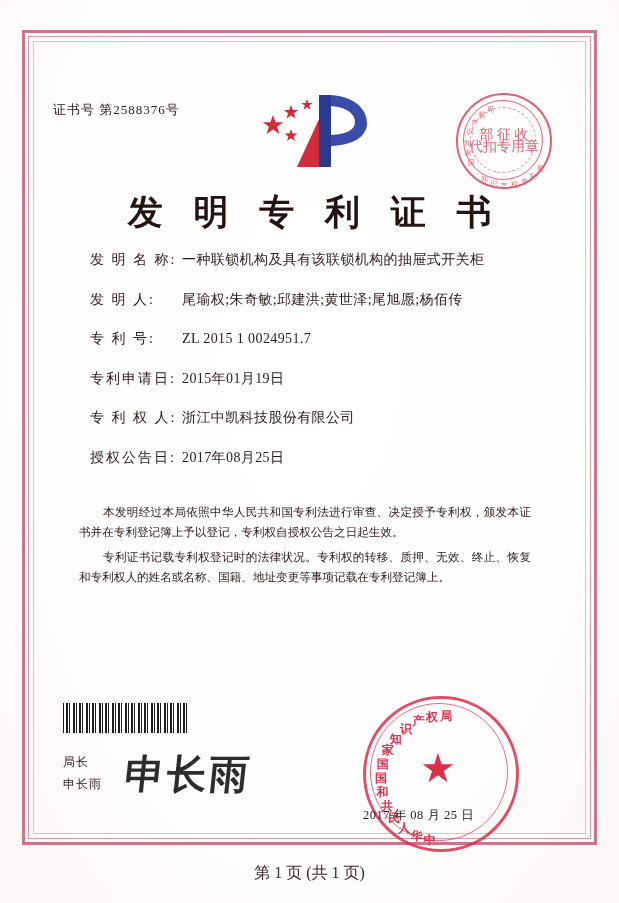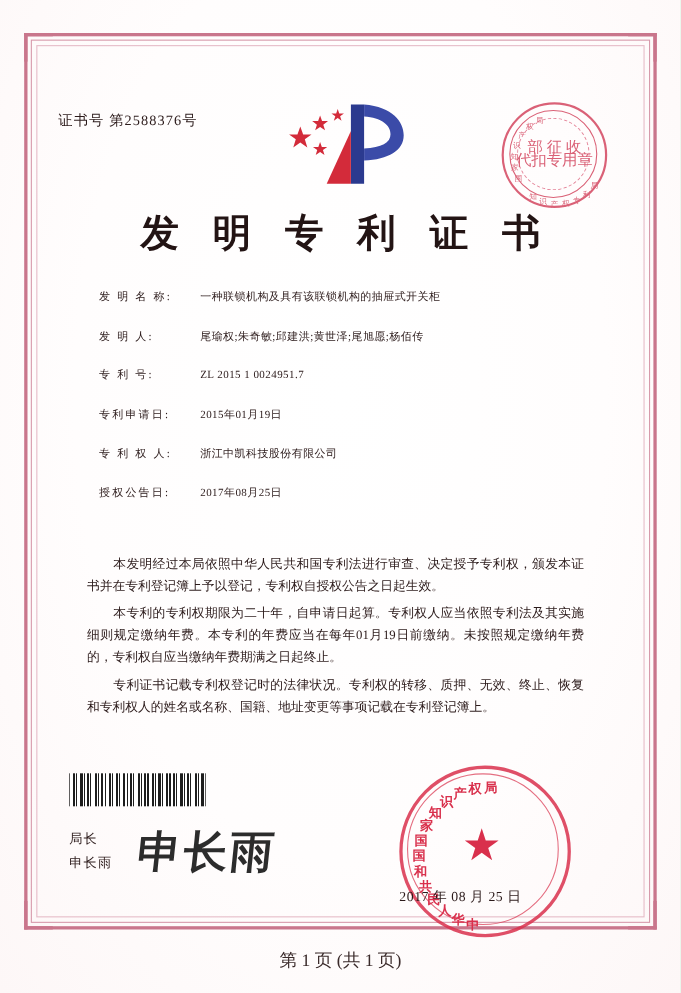--- a/index.html
+++ b/index.html
@@ -12,21 +12,21 @@
     height: 903px;
     font-family: "Liberation Serif", "DejaVu Serif", serif;
     color: #2b1a1a;
     overflow: hidden;
   }
 
   .page {
     position: relative;
     width: 619px;
     height: 903px;
-    background: #86efac;
+    background: #fde047;
   }
 
   
   .paper {
     position: absolute;
     left: 0; top: 0; right: 0; bottom: 0;
     background:
       radial-gradient(ellipse at 50% 40%, #ffffff 0%, #fffdfd 55%, #fdf7f7 100%);
   }
 
@@ -160,23 +160,23 @@
     letter-spacing: 11px;
     color: #231414;
     text-indent: 11px;
     font-family: "Liberation Serif", "DejaVu Serif", serif;
   }
 
   
   .fields {
     position: absolute;
     left: 57px;
-    top: 222px;
+    top: 210px;
     width: 470px;
-    font-size: 10px;
+    font-size: 14px;
     color: #2b1a1a;
   }
   .row {
     display: flex;
     align-items: baseline;
     margin-bottom: 21.5px;
   }
   .row .label {
     width: 92px;
     flex: none;
@@ -392,21 +392,20 @@
         <div class="value">浙江中凯科技股份有限公司</div>
       </div>
       <div class="row">
         <div class="label">授权公告日:</div>
         <div class="value">2017年08月25日</div>
       </div>
     </div>
 
     <div class="paras">
       <p>本发明经过本局依照中华人民共和国专利法进行审查、决定授予专利权，颁发本证书并在专利登记簿上予以登记，专利权自授权公告之日起生效。</p>
-      <p>本专利的专利权期限为二十年，自申请日起算。专利权人应当依照专利法及其实施细则规定缴纳年费。本专利的年费应当在每年01月19日前缴纳。未按照规定缴纳年费的，专利权自应当缴纳年费期满之日起终止。</p>
       <p>专利证书记载专利权登记时的法律状况。专利权的转移、质押、无效、终止、恢复和专利权人的姓名或名称、国籍、地址变更等事项记载在专利登记簿上。</p>
     </div>
 
     <div class="barcode"></div>
 
     <div class="director">
       <div>局长</div>
       <div>申长雨</div>
     </div>
     <div class="signature">申长雨</div>

